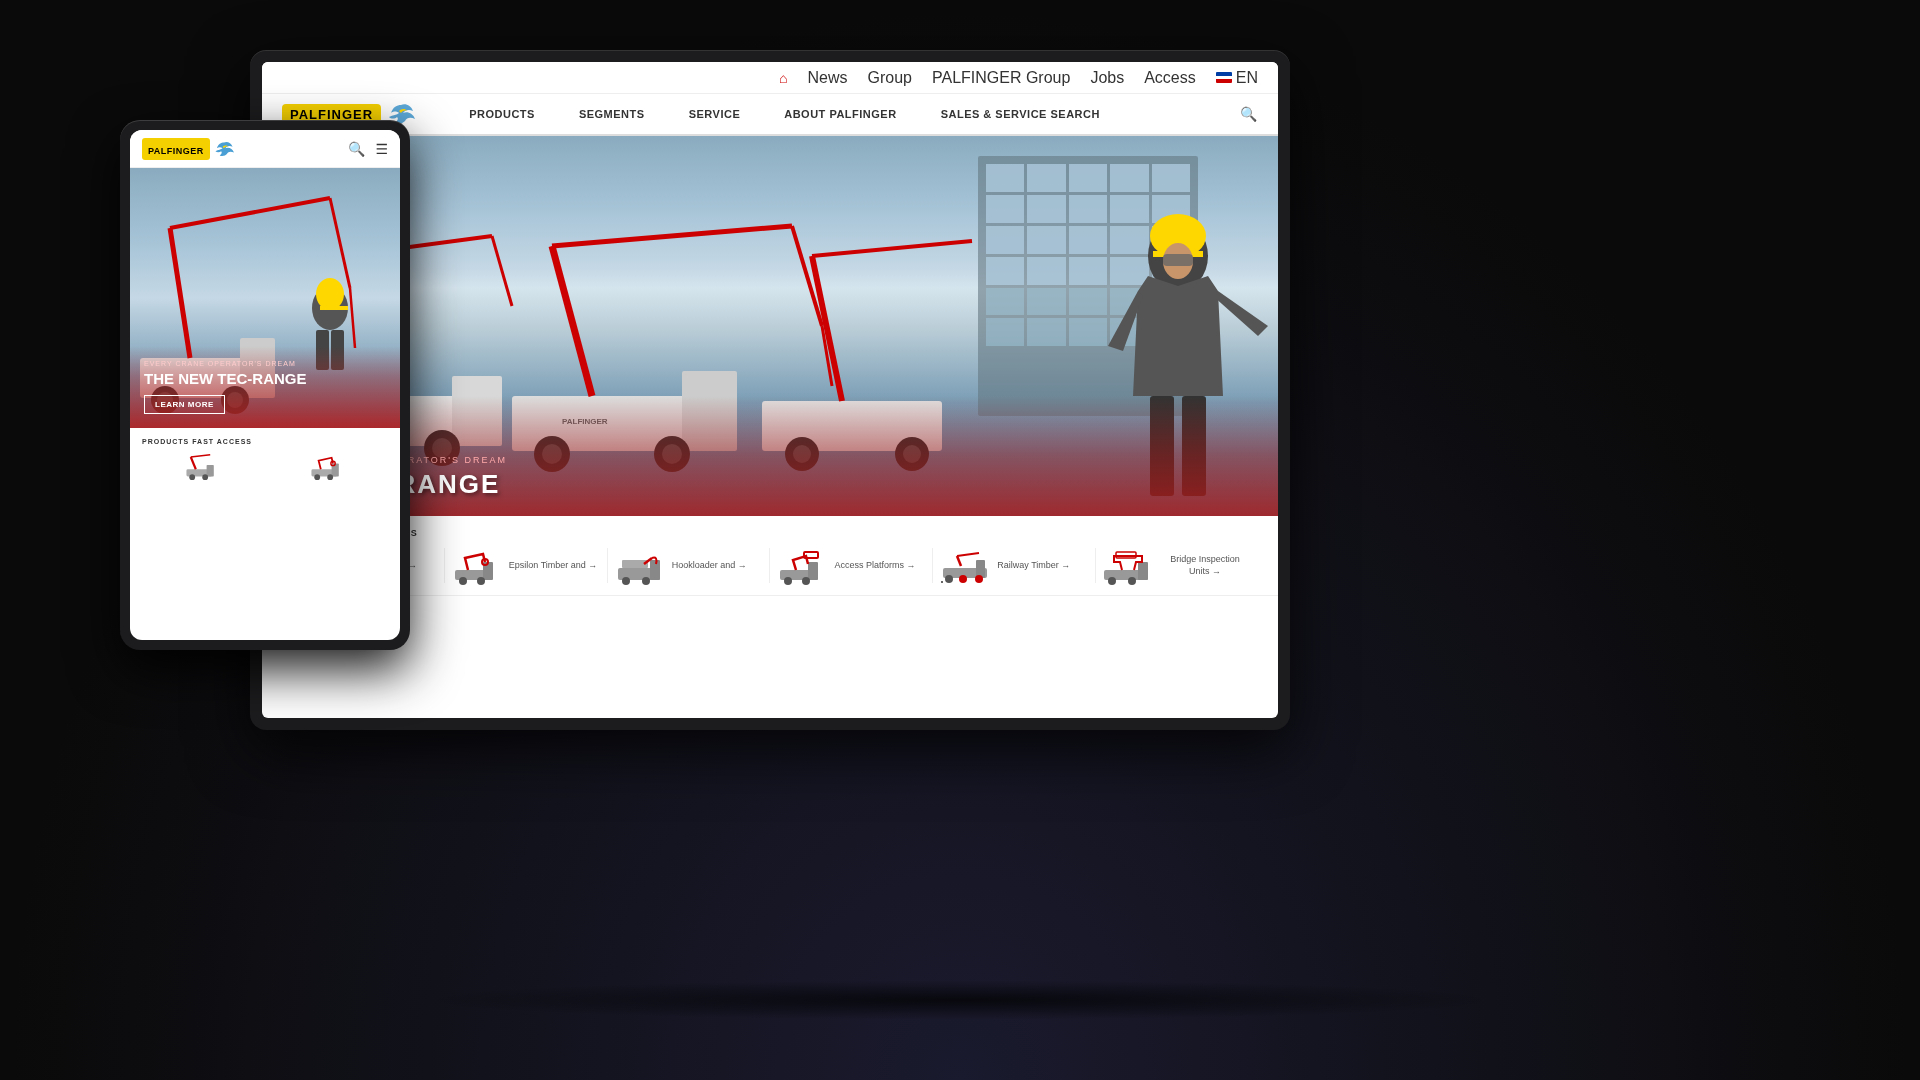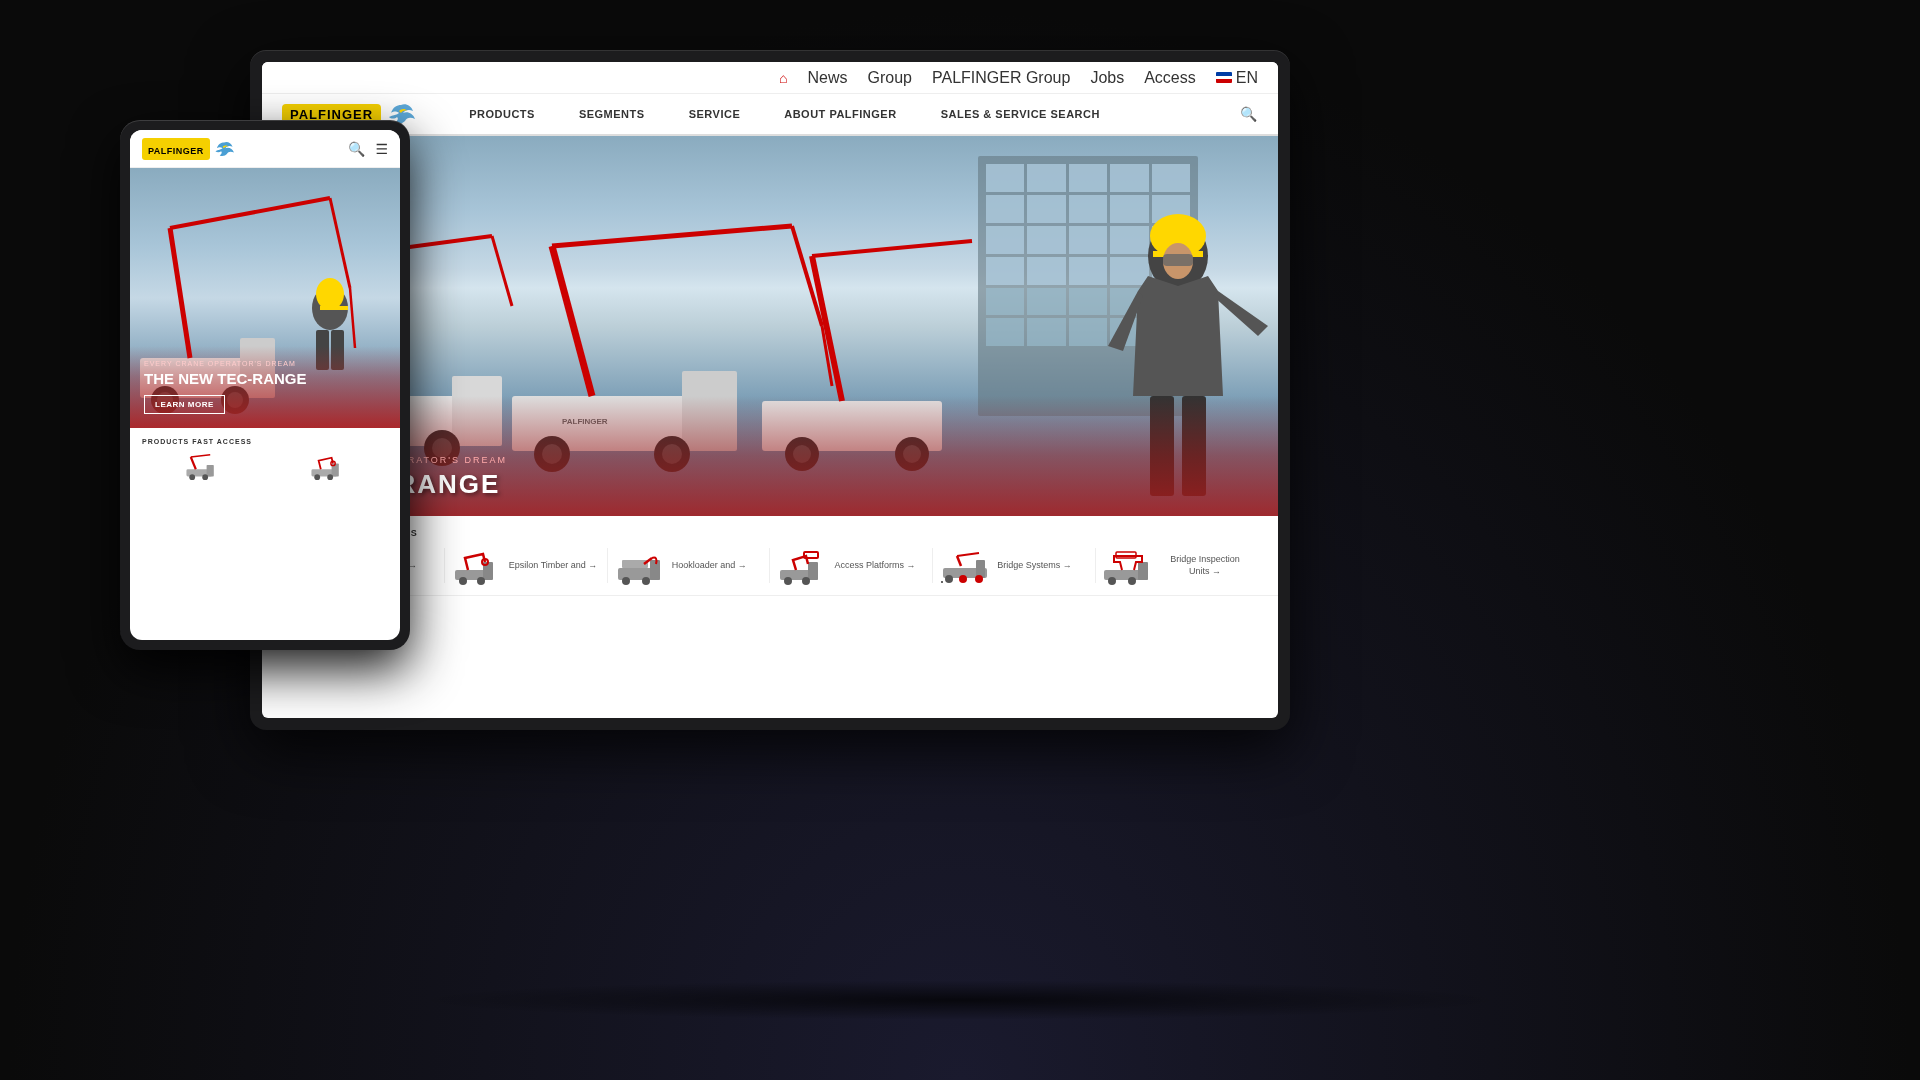--- a/index.html
+++ b/index.html
@@ -587,21 +587,21 @@
               <rect x="2" y="20" width="44" height="10" fill="#999" rx="2"></rect>
               <rect x="35" y="12" width="9" height="18" fill="#888" rx="1"></rect>
               <circle cx="8" cy="31" r="4" fill="#555"></circle>
               <circle cx="22" cy="31" r="4" fill="#cc0000"></circle>
               <circle cx="38" cy="31" r="4" fill="#cc0000"></circle>
               <line x1="2" y1="34" width="50" y2="34" stroke="#666" stroke-width="2"></line>
               <line x1="20" y1="18" x2="16" y2="8" stroke="#cc0000" stroke-width="2.5"></line>
               <line x1="16" y1="8" x2="38" y2="5" stroke="#cc0000" stroke-width="2"></line>
             </svg>
           </div>
-          <div class="product-label">Bridge Systems →</div>
+          <div class="product-label">Railway Timber →</div>
         </div>
 
         <div class="product-item">
           <div class="product-icon">
             <svg width="55" height="35" viewBox="0 0 55 35">
               <rect x="2" y="22" width="44" height="10" fill="#999" rx="2"></rect>
               <rect x="36" y="14" width="10" height="18" fill="#888" rx="1"></rect>
               <circle cx="10" cy="33" r="4" fill="#555"></circle>
               <circle cx="30" cy="33" r="4" fill="#555"></circle>
               <path d="M20 22 L18 14 L12 14 L12 8 L40 8 L40 14 L34 14 L32 22" stroke="#cc0000" stroke-width="2" fill="none"></path>

